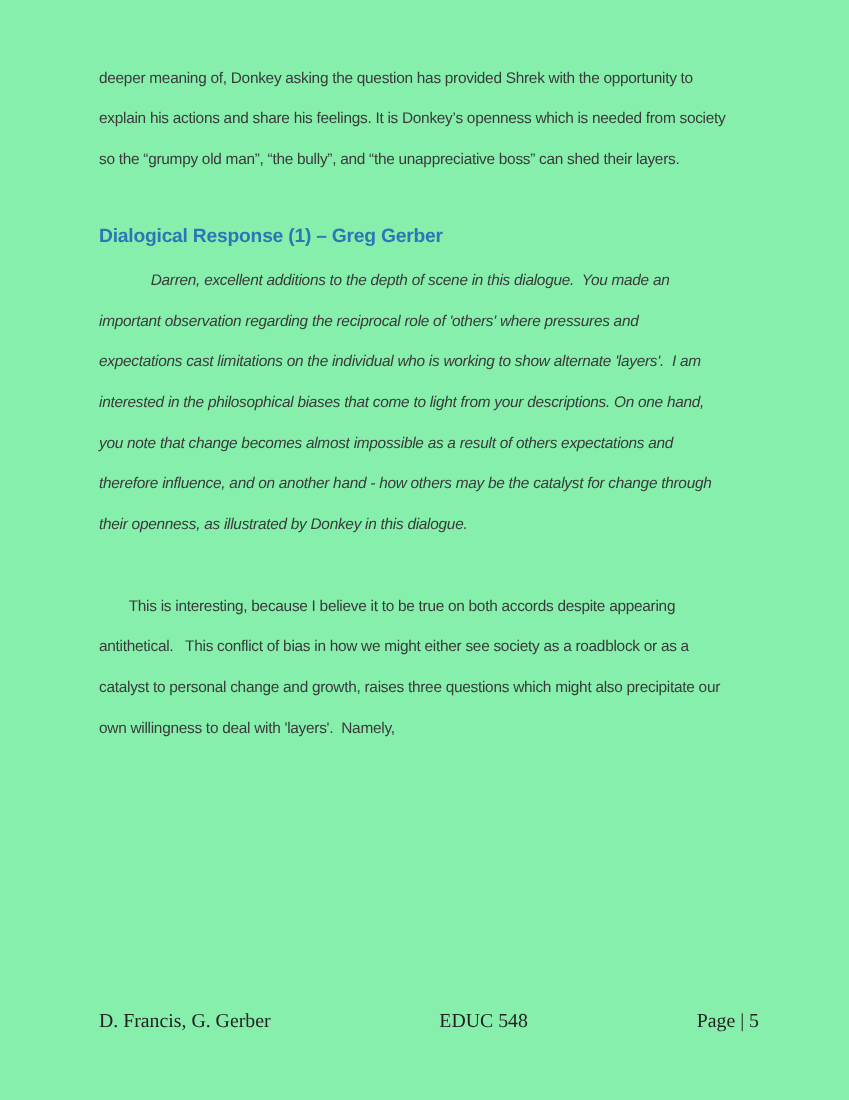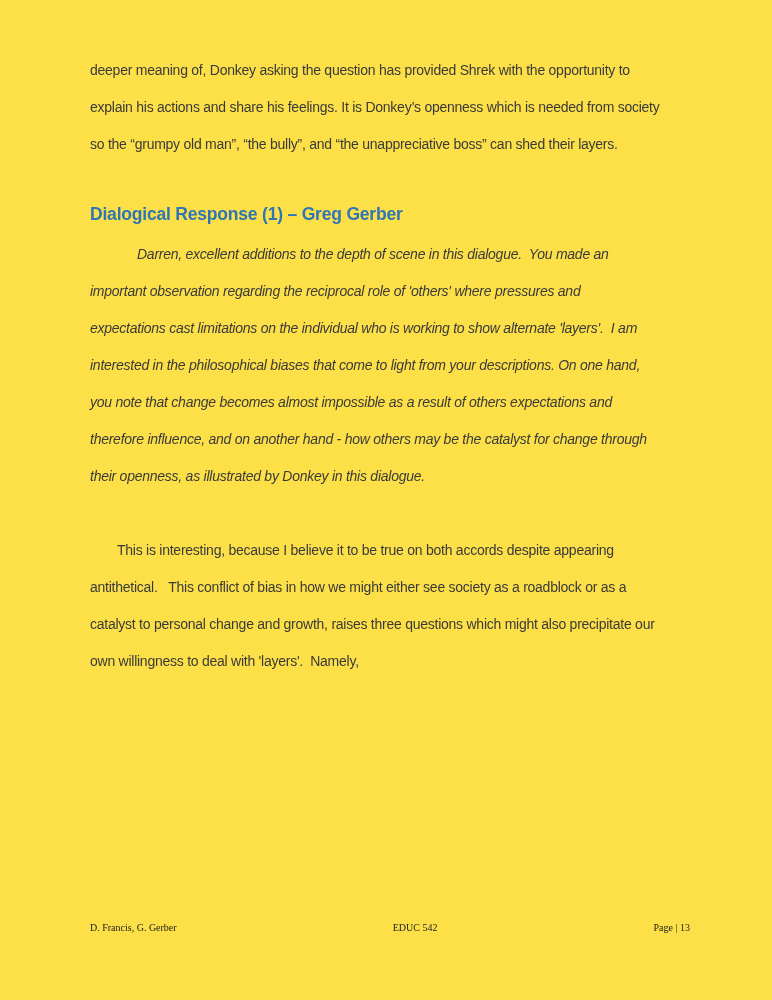--- a/index.html
+++ b/index.html
@@ -4,21 +4,21 @@
 <style>
   html, body {
     margin: 0;
     padding: 0;
     background: #ffffff;
   }
   .page {
     position: relative;
     width: 772px;
     height: 1000px;
-    background: #fde047;
+    background: #86efac;
     overflow: hidden;
     font-family: "Liberation Sans", "DejaVu Sans", sans-serif;
   }
   .content {
     padding: 52px 70px 0 90px;
   }
   .body-para {
     margin: 0;
     font-size: 14px;
     line-height: 37px;
@@ -39,21 +39,21 @@
   }
   .page-footer {
     position: absolute;
     left: 90px;
     right: 82px;
     top: 918px;
     display: flex;
     justify-content: space-between;
     align-items: baseline;
     font-family: "Liberation Serif", "DejaVu Serif", serif;
-    font-size: 10px;
+    font-size: 18px;
     line-height: 20px;
     color: #222222;
   }
 </style>
 </head>
 <body>
 
 <div class="page">
   <div class="content">
 
@@ -64,16 +64,16 @@
     <p class="body-para indent-tab">Darren, excellent additions to the depth of scene in this dialogue.  You made an<br>important observation regarding the reciprocal role of 'others' where pressures and<br>expectations cast limitations on the individual who is working to show alternate 'layers'.  I am<br>interested in the philosophical biases that come to light from your descriptions. On one hand,<br>you note that change becomes almost impossible as a result of others expectations and<br>therefore influence, and on another hand - how others may be the catalyst for change through<br>their openness, as illustrated by Donkey in this dialogue.</p>
 
     <p class="body-para indent-small gap-before">This is interesting, because I believe it to be true on both accords despite appearing<br>antithetical.   This conflict of bias in how we might either see society as a roadblock or as a<br>catalyst to personal change and growth, raises three questions which might also precipitate our<br>own willingness to deal with 'layers'.  Namely,</p>
 
 
 
   </div>
 
   <div class="page-footer">
     <span>D. Francis, G. Gerber</span>
-    <span>EDUC 542</span>
-    <span>Page | 13</span>
+    <span>EDUC 548</span>
+    <span>Page | 5</span>
   </div>
 </div>
 
 </body></html>

